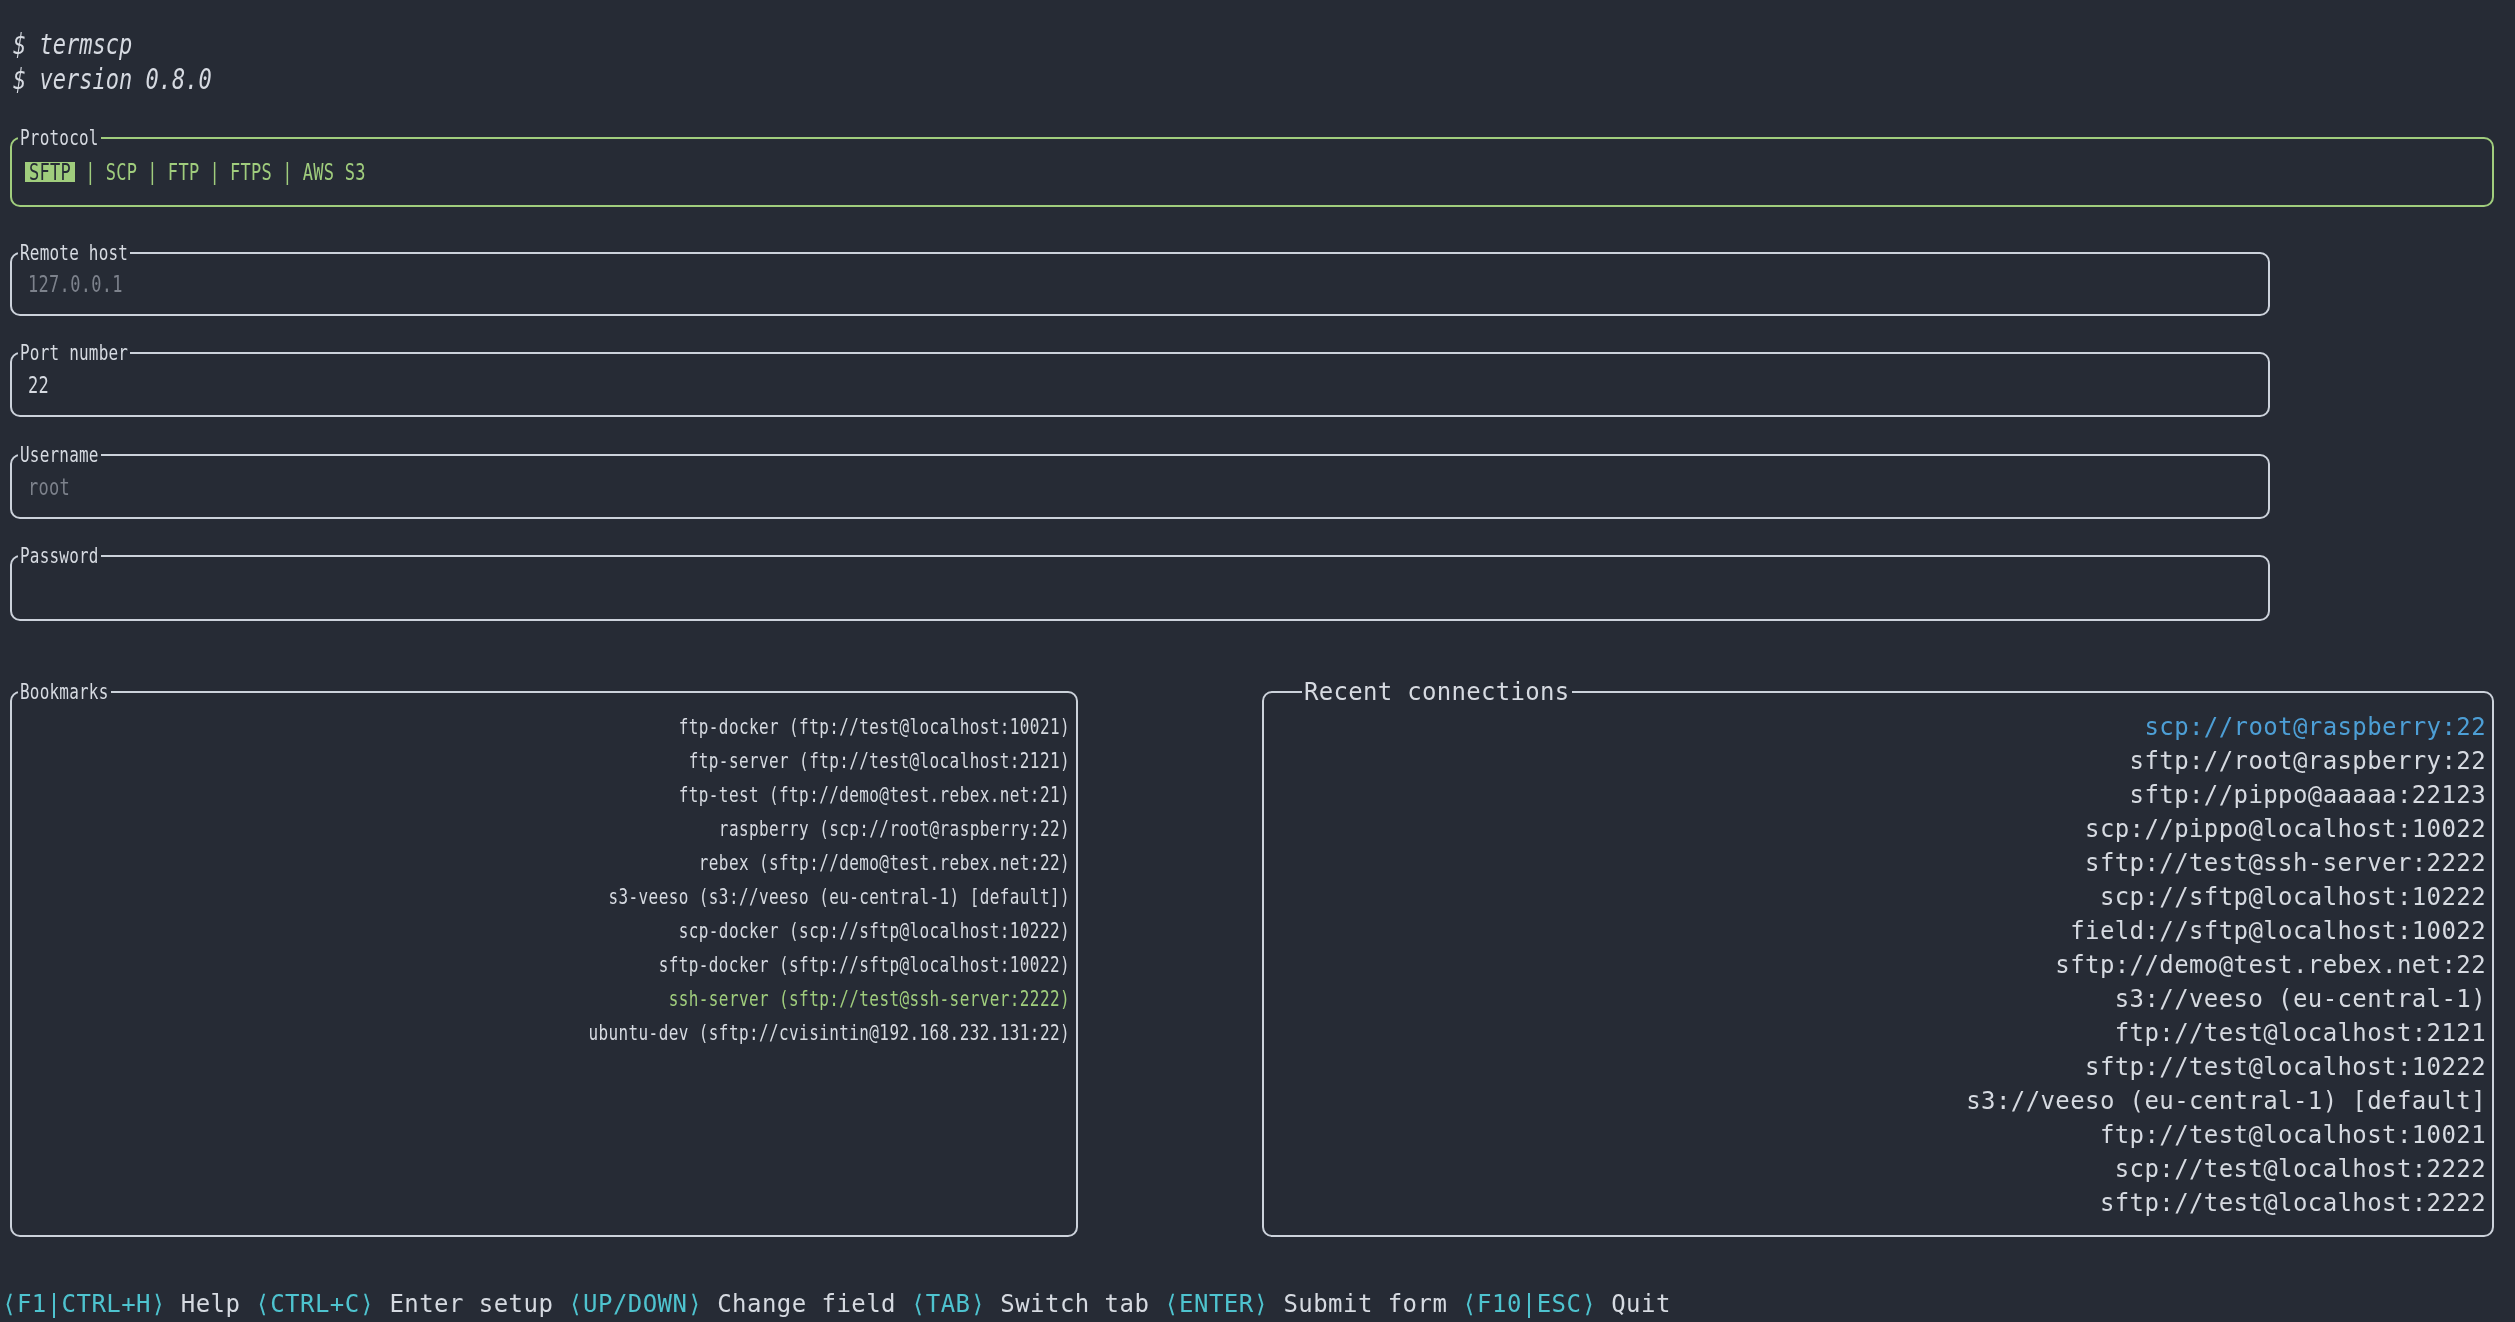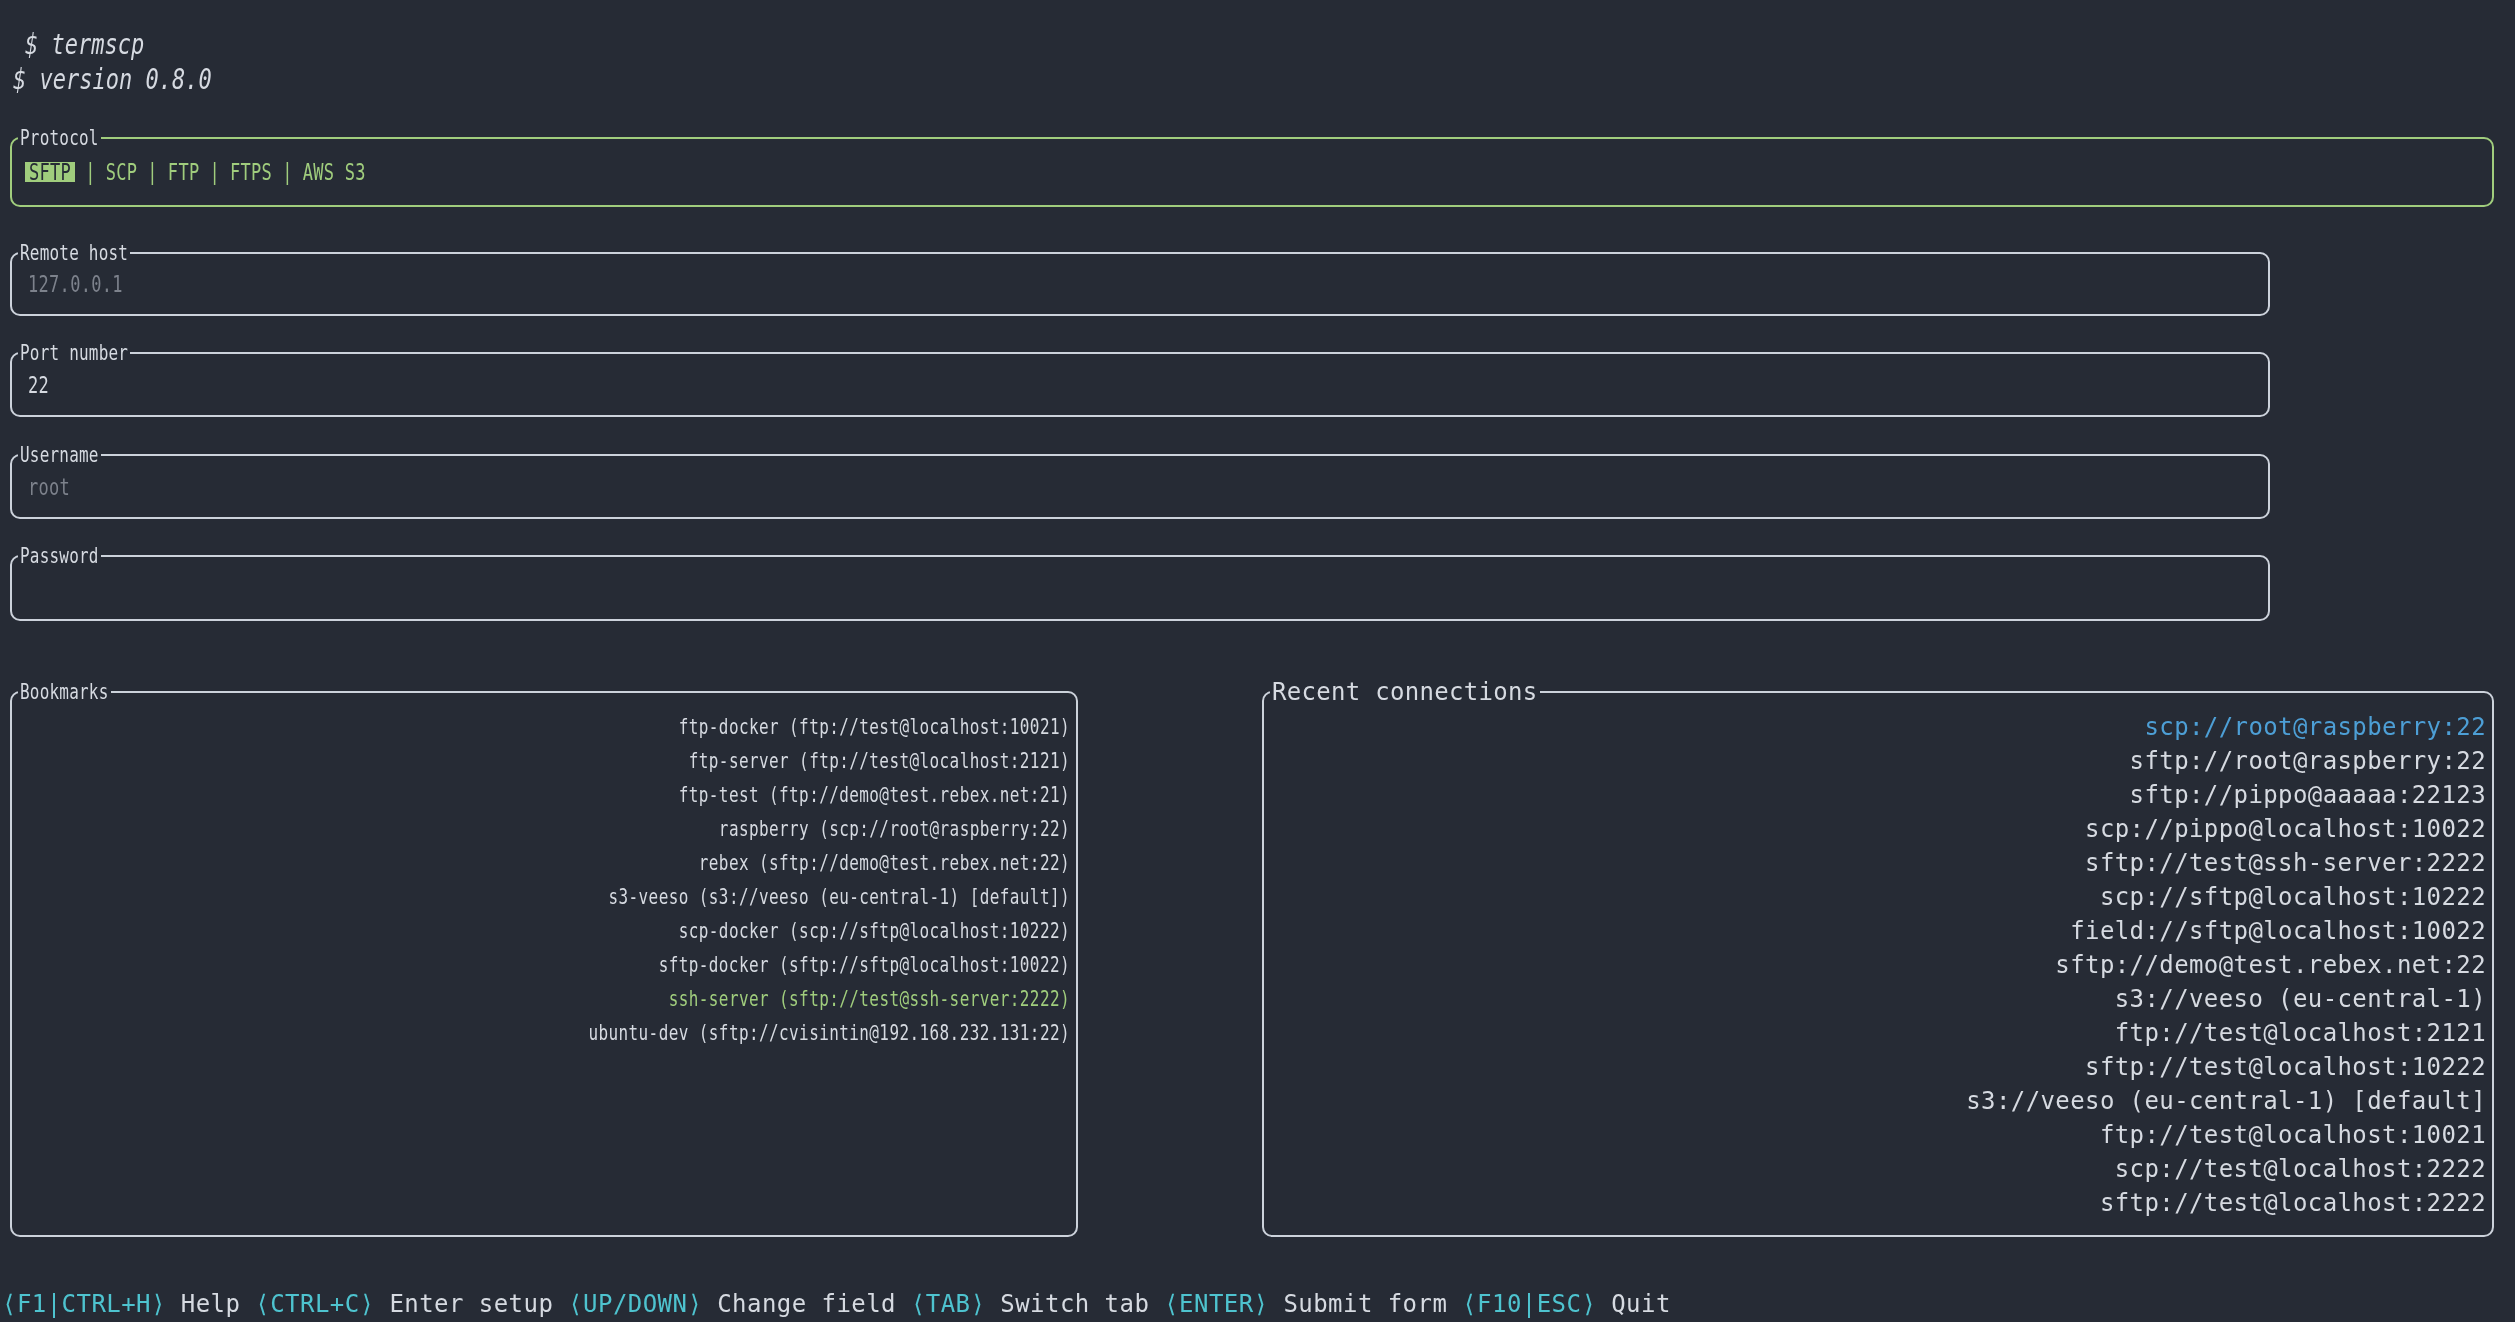--- a/index.html
+++ b/index.html
@@ -21,38 +21,38 @@
     overflow:hidden;
   }
   
   .tall{display:inline-block;transform:scaleY(1.3);transform-origin:0 50%;}
 
   .term-line{
     position:absolute;left:13px;
     font-size:22px;font-style:italic;color:var(--fg);
     line-height:28px;white-space:pre;
   }
-  .term-line.l1{top:31px;margin-left:12px;}
+  .term-line.l1{top:31px;}
   .term-line.l2{top:66px;}
 
   .box{
     position:absolute;
     border:2px solid var(--border);
     border-radius:10px;
     background:var(--bg);
   }
   .box.green{border-color:var(--green);}
   .box-label{
     position:absolute;top:-11px;left:6px;
     background:var(--bg);
     font-size:16px;color:var(--fg);
     padding:0 2px;white-space:pre;
     letter-spacing:0.2px;
   }
-  .box-label.big{font-size:24px;top:-15px;letter-spacing:0.3px;}
+  .box-label.big{font-size:24px;top:-15px;letter-spacing:0.3px;margin-left:32px;}
 
   .protocol-box{left:10px;top:137px;width:2484px;height:70px;}
   .tabs{
     position:absolute;left:13px;top:0;height:66px;
     display:flex;align-items:center;
     font-size:17px;letter-spacing:0.3px;color:var(--green);
     white-space:pre;
   }
   .tab{color:var(--green);}
   .tab.active{background:var(--green);color:var(--bg);padding:0 4px;}

